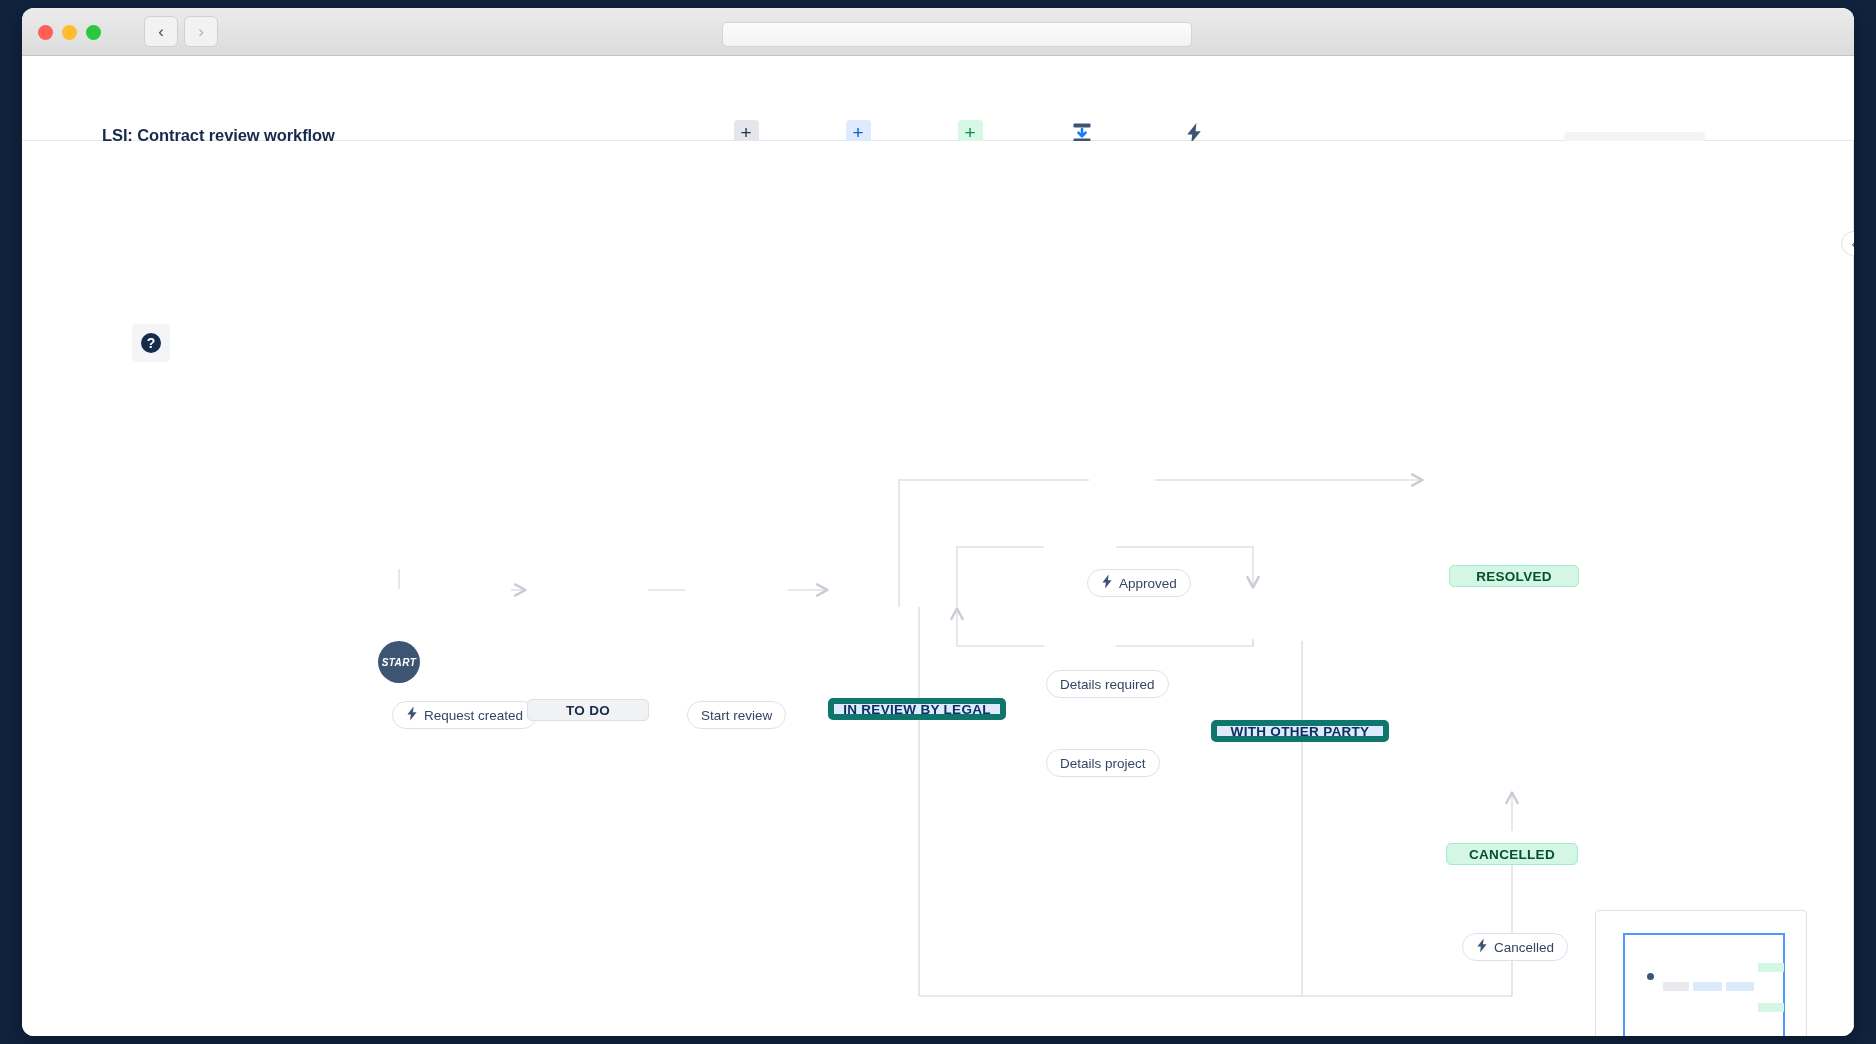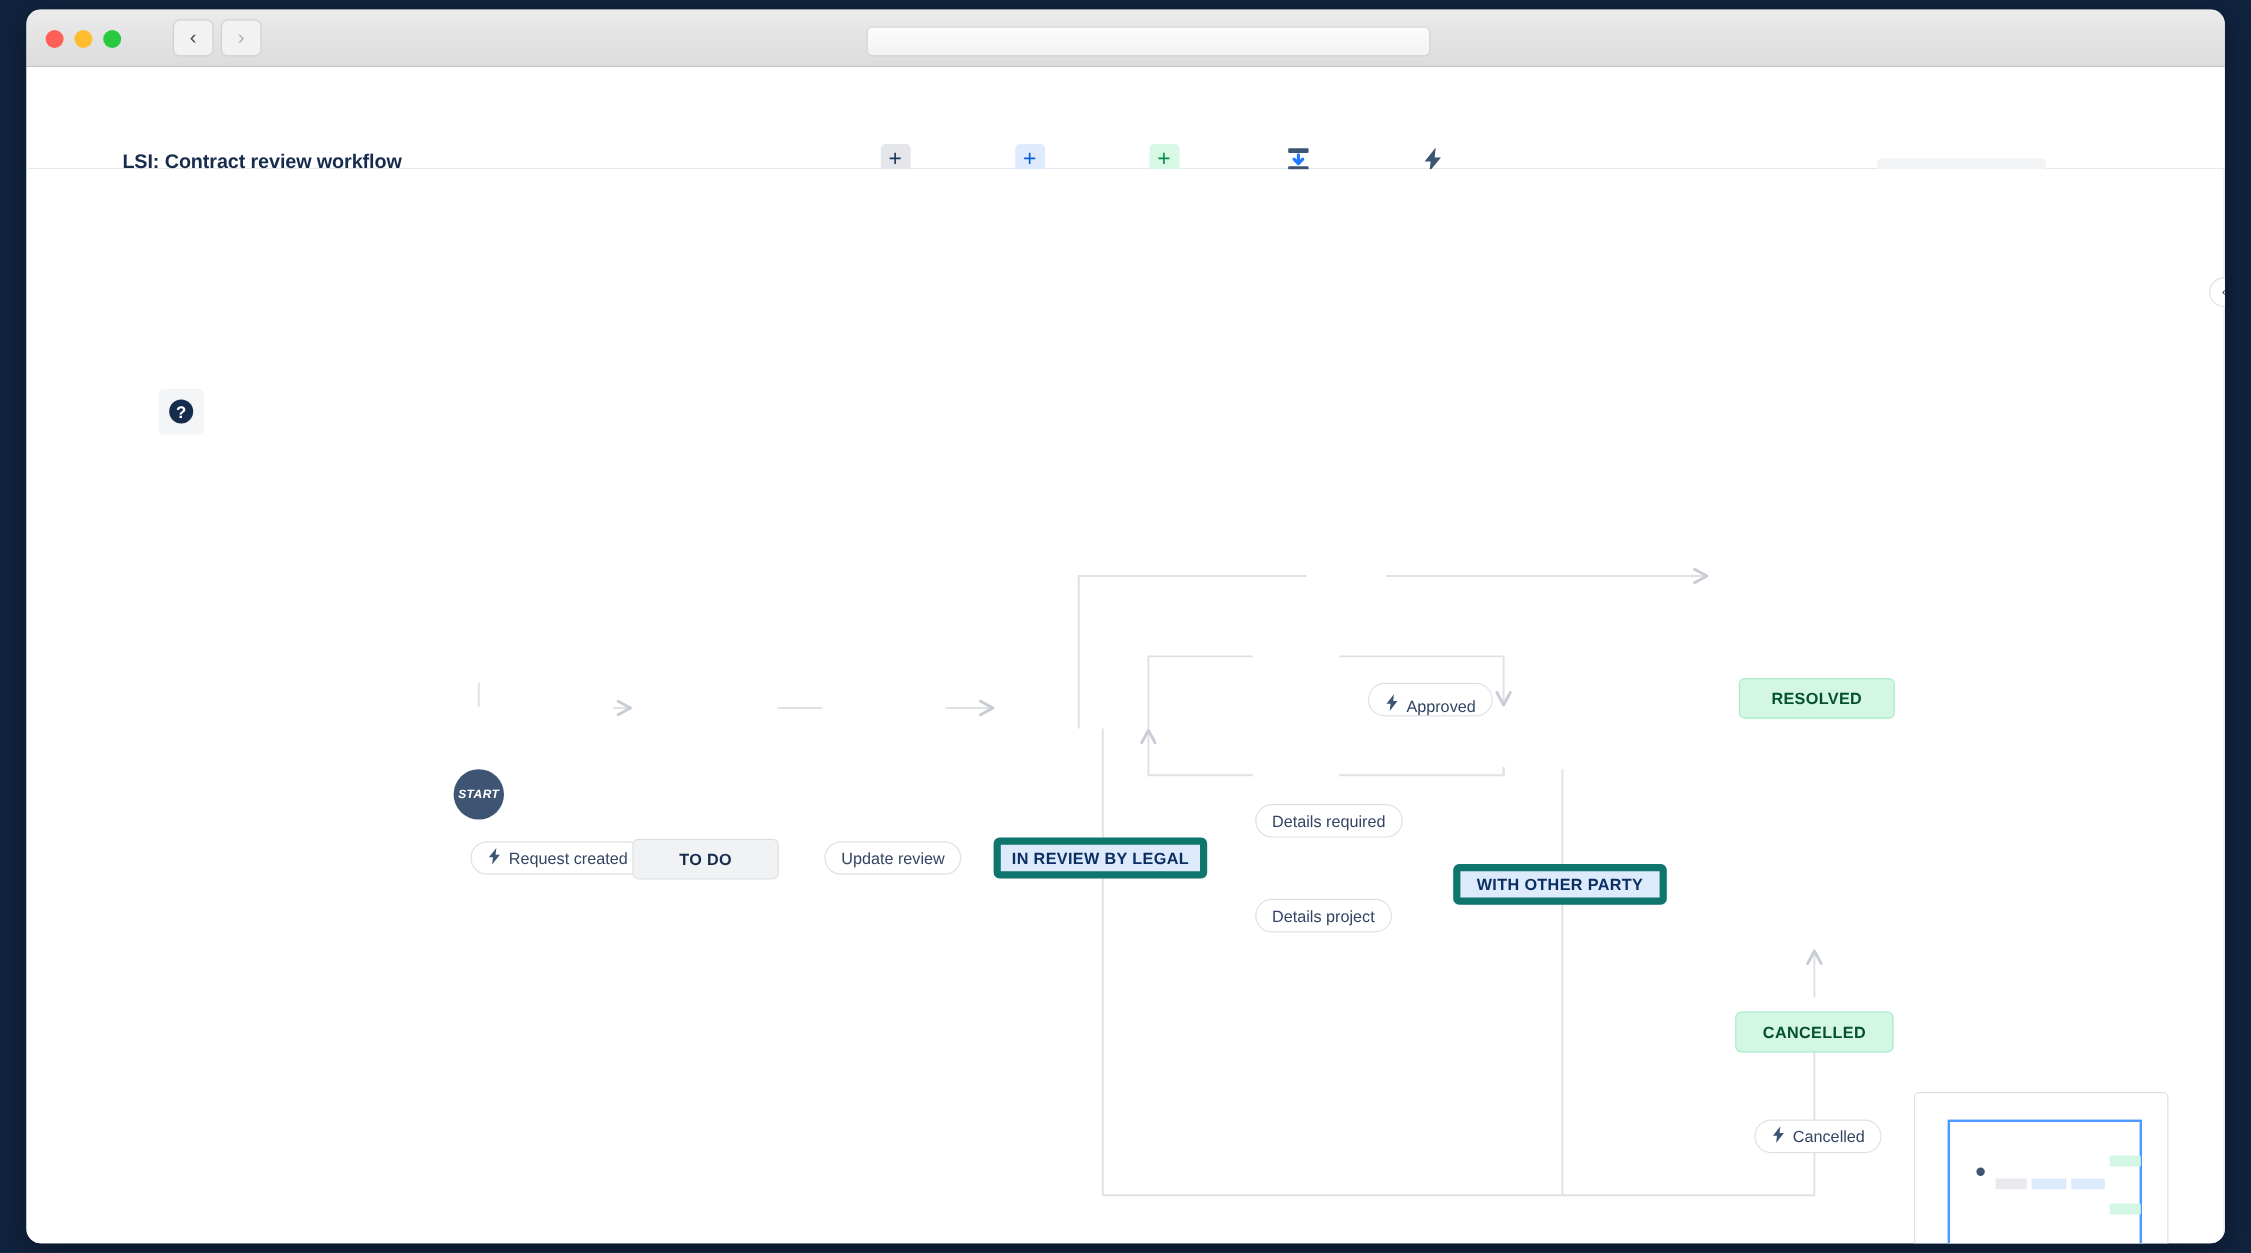--- a/index.html
+++ b/index.html
@@ -174,21 +174,21 @@
     display: flex; align-items: center; justify-content: center;
     color: #ffffff;
     font-size: 10px; font-weight: 700; letter-spacing: .4px; font-style: italic;
   }
 
   .status-box {
     display: flex; align-items: center; justify-content: center;
     border-radius: 5px;
     font-size: 13.5px; font-weight: 700;
     letter-spacing: .3px;
-    height: 34px;
+    height: 22px;
     white-space: nowrap;
   }
   .st-todo { background: #f1f2f4; border: 1px solid #dcdfe4; color: #172b4d; }
   .st-prog { background: #ddeafb; border: 6px solid #0f766e; color: #0c2f63; }
   .st-done { background: #d3f7e4; border: 1px solid #a6ecc8; color: #04512f; }
 
   .pill {
     display: inline-flex; align-items: center; gap: 6px;
     height: 28px;
     padding: 0 13px;
@@ -365,28 +365,28 @@
           <svg width="12" height="15" viewBox="0 0 12 15">
             <path d="M7.6 0.6 L1.4 8.4 h3.4 L4.1 14.4 L10.6 6.2 h-3.6 z" fill="#3d5573"></path>
           </svg>
         </span>
         <span>Request created</span>
       </div>
 
       <div class="node status-box st-todo" style="left:505px; top:558px; width:122px;">TO DO</div>
 
       <div class="node pill" style="left:665px; top:560px;">
-        <span>Update review</span>
+        <span>Start review</span>
       </div>
 
       <div class="node status-box st-prog" style="left:806px; top:557px; width:178px;">IN REVIEW BY LEGAL</div>
 
       <div class="node status-box st-prog" style="left:1189px; top:579px; width:178px;">WITH OTHER PARTY</div>
 
-      <div class="node pill" style="left:1118px; top:428px;align-items:flex-end;">
+      <div class="node pill" style="left:1065px; top:428px;">
         <span>
           <svg width="12" height="15" viewBox="0 0 12 15">
             <path d="M7.6 0.6 L1.4 8.4 h3.4 L4.1 14.4 L10.6 6.2 h-3.6 z" fill="#3d5573"></path>
           </svg>
         </span>
         <span>Approved</span>
       </div>
 
       <div class="node status-box st-done" style="left:1427px; top:424px; width:130px;">RESOLVED</div>
 

